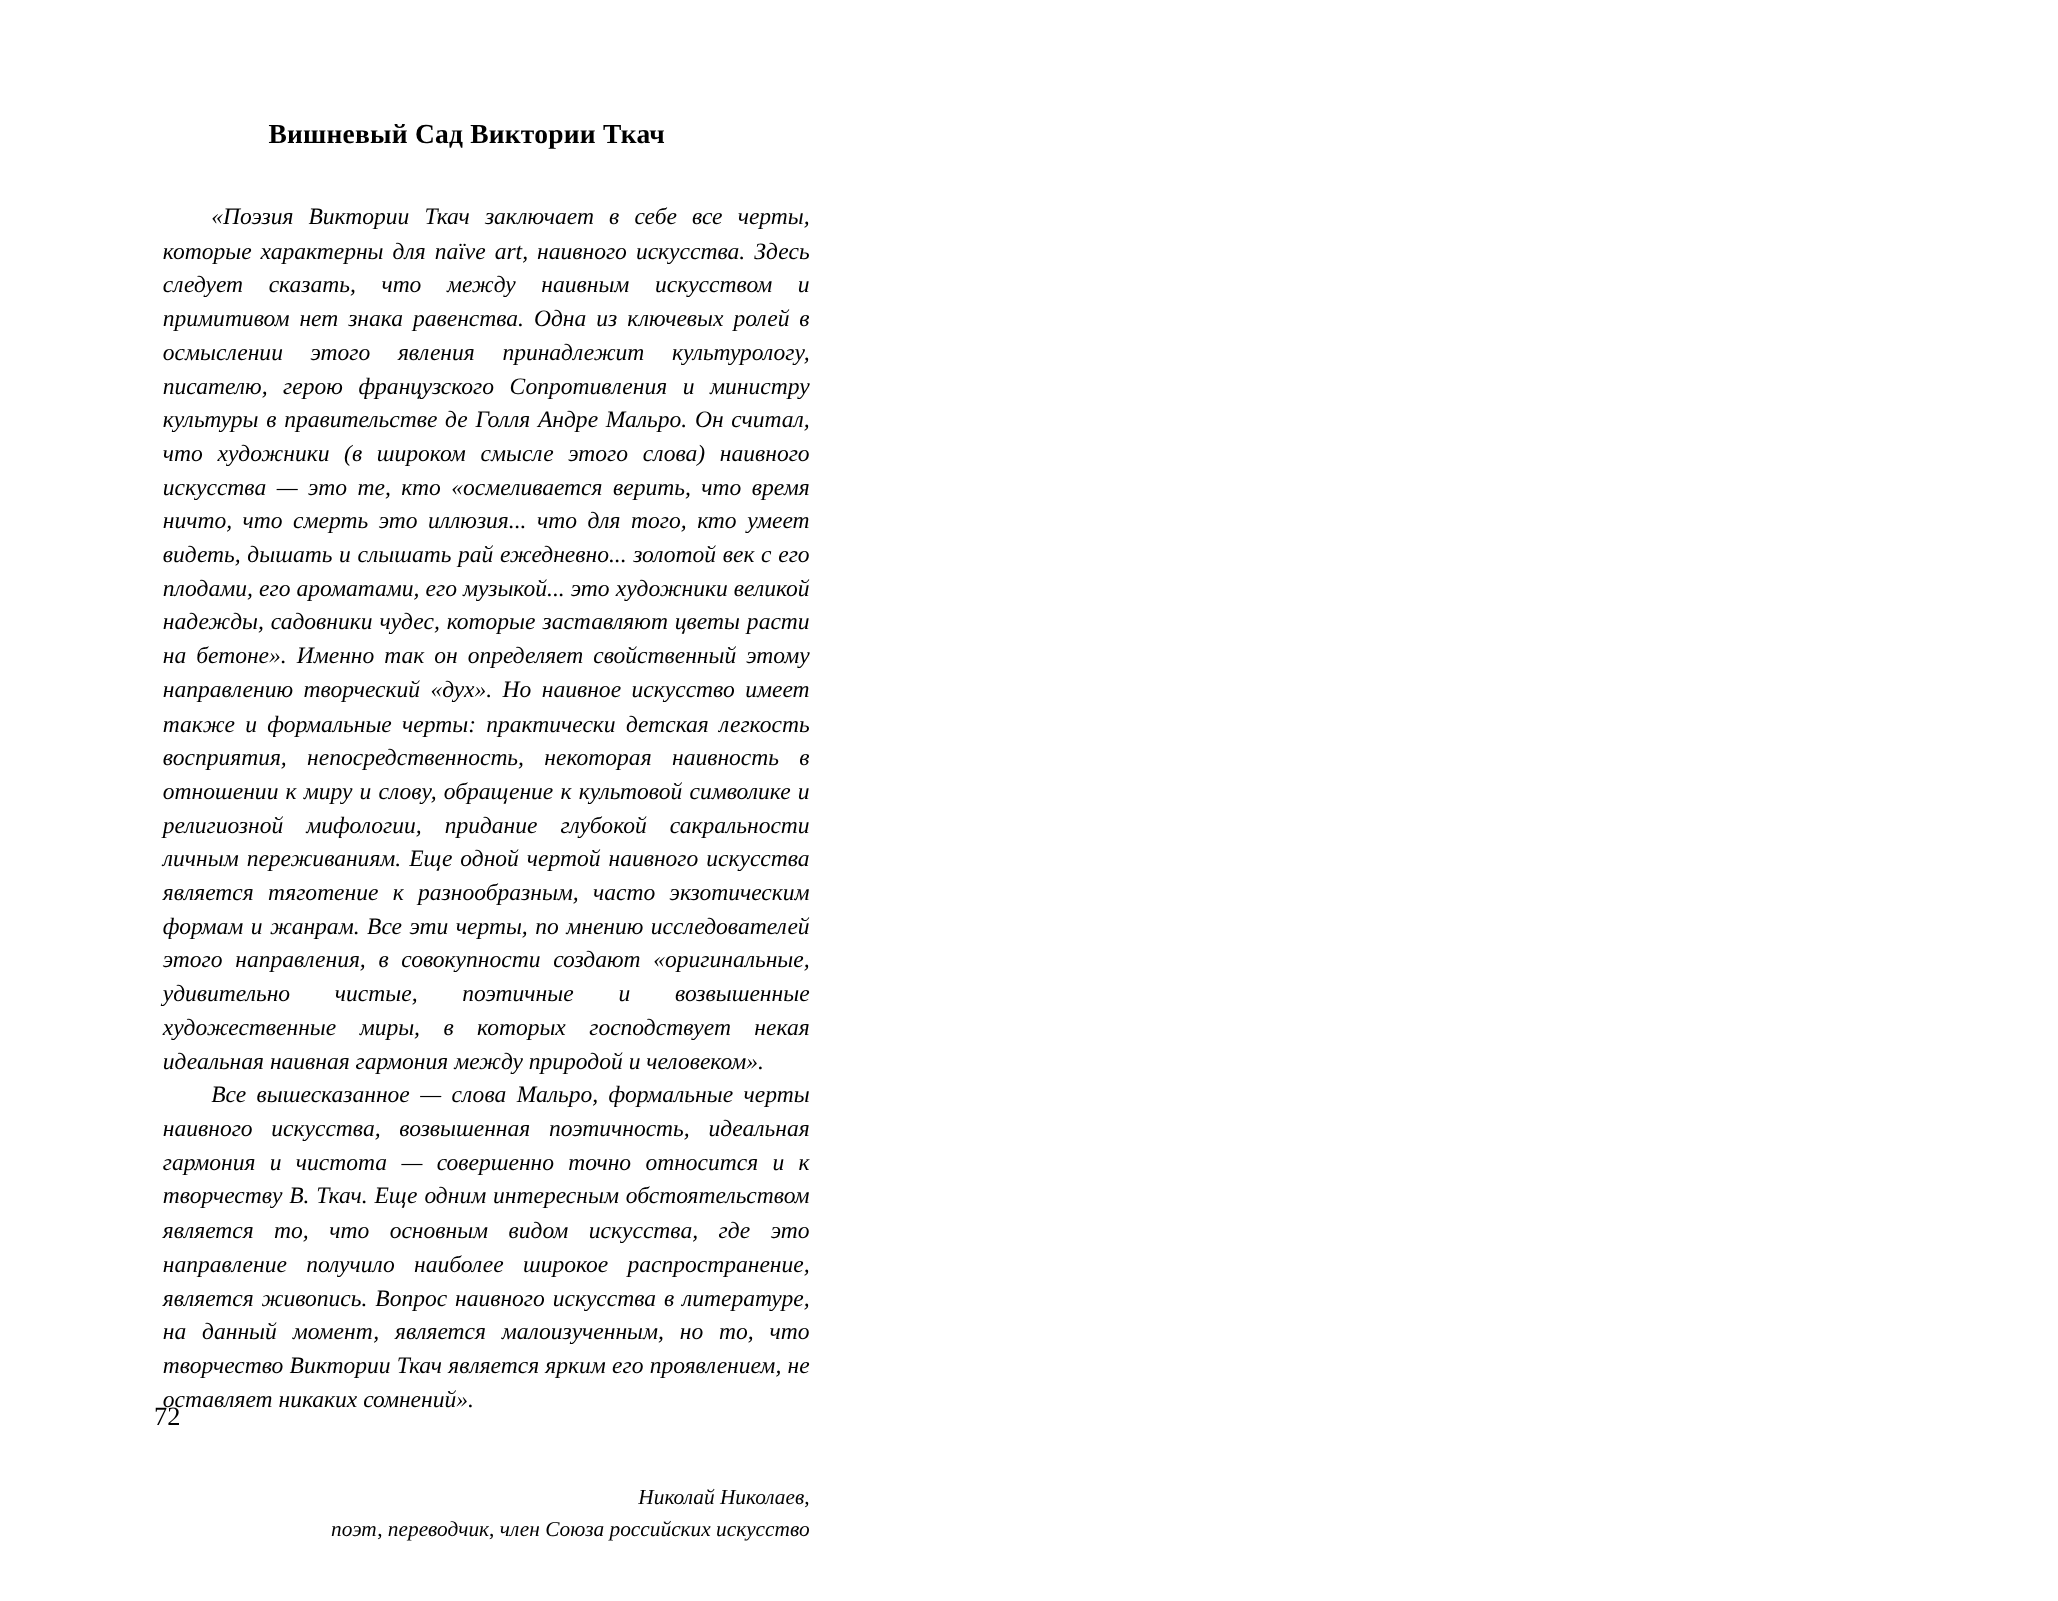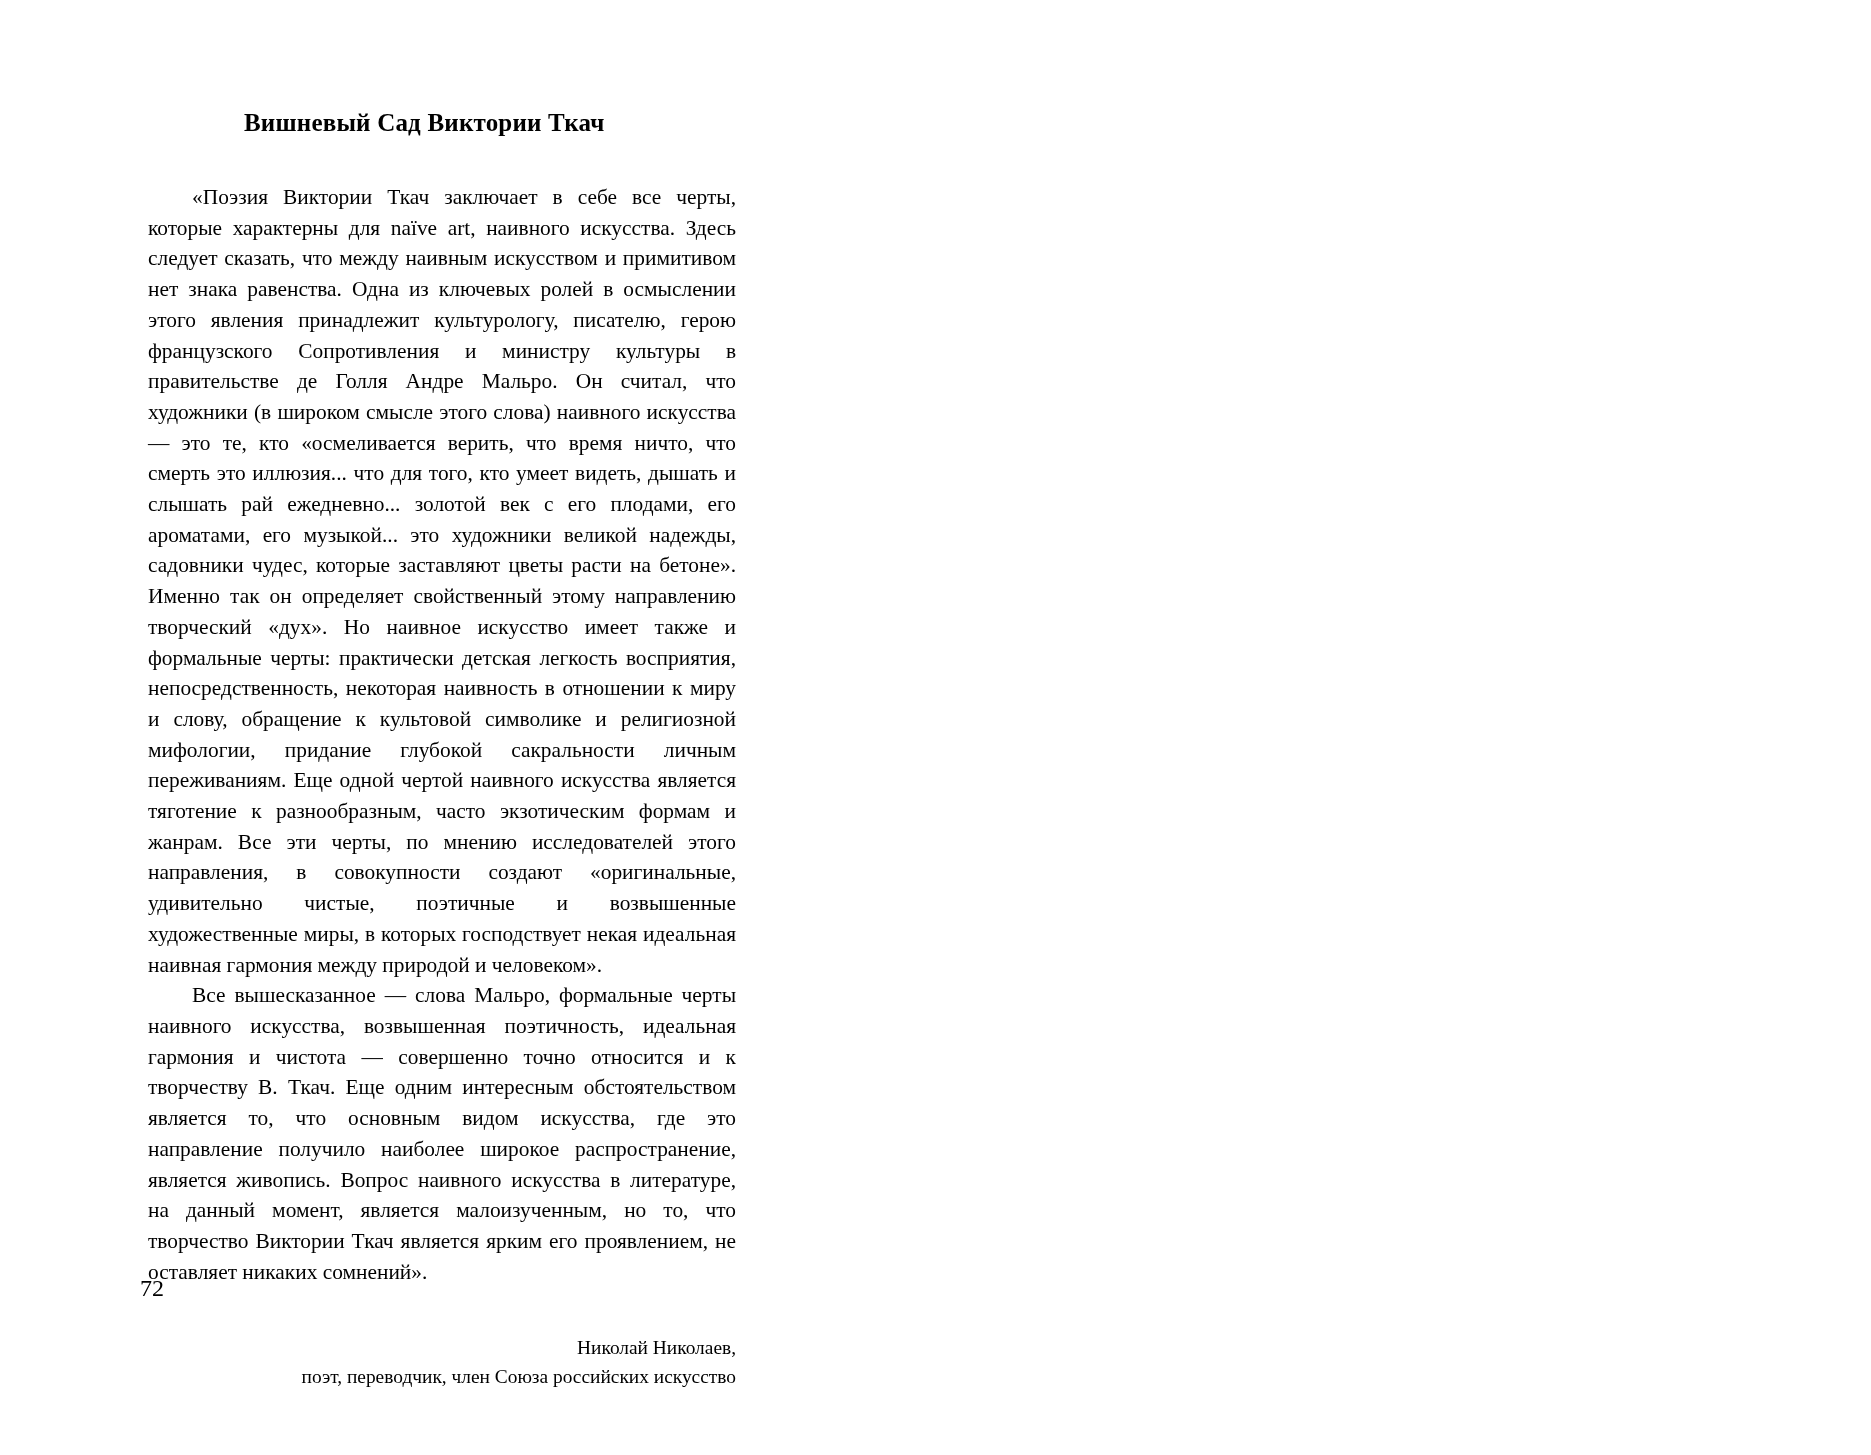--- a/index.html
+++ b/index.html
@@ -58,25 +58,27 @@
     font-size: 21.4px;
     line-height: 1.435;
     text-align: justify;
     text-justify: inter-word;
     margin: 0;
     hyphens: manual;
   }
   .essay-body p {
     margin: 0;
     text-indent: 44px;
+    font-style: italic;
   }
 
   .attribution {
-    margin-top: 46px;
+    margin-top: 60px;
     text-align: right;
+    font-style: italic;
     font-size: 19.4px;
     line-height: 1.5;
   }
   .attribution .attr-name { display: block; }
   .attribution .attr-role { display: block; }
 
   .folio {
     position: absolute;
     width: 588px;
     left: 140px;

